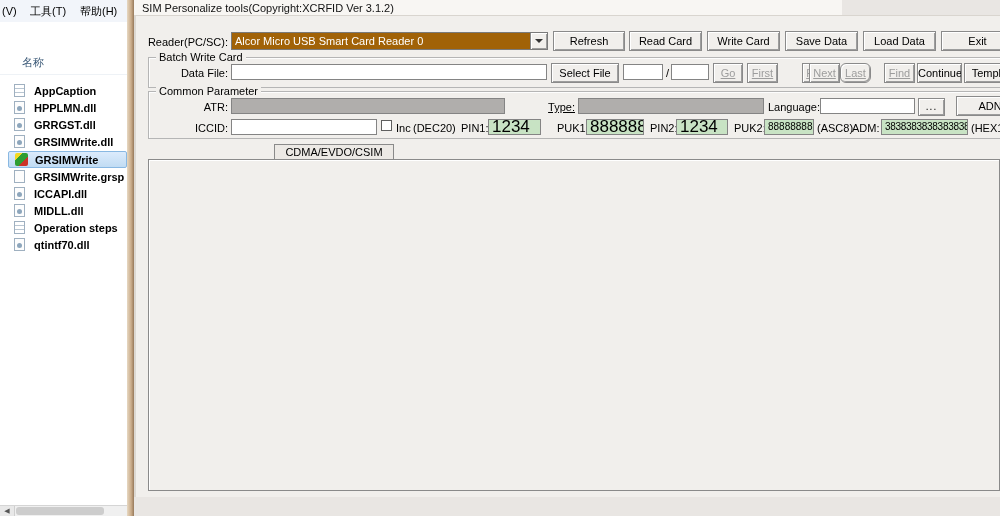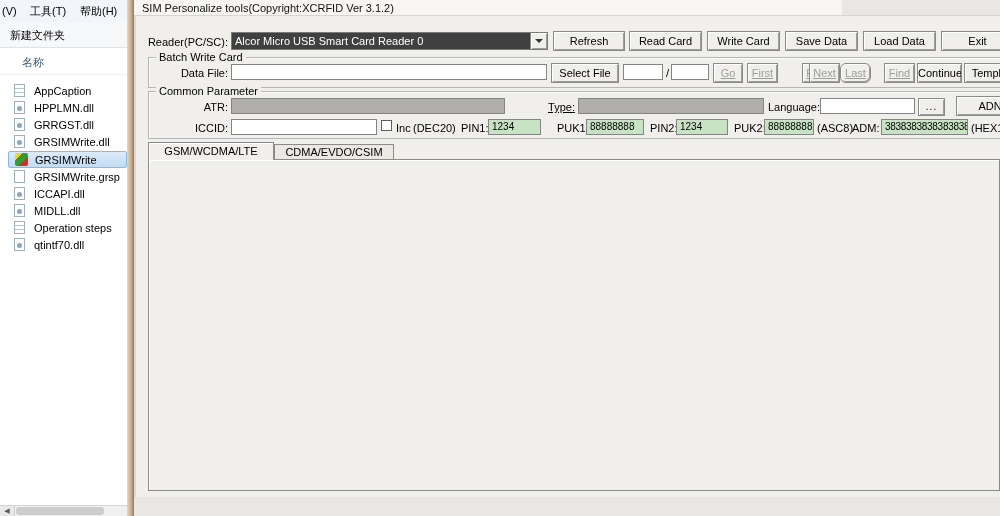--- a/index.html
+++ b/index.html
@@ -6,21 +6,21 @@
   html,body { background:#e9e6e3; }
   #app {
     position:relative; width:1000px; height:516px; overflow:hidden;
     font-family:"Liberation Sans", sans-serif; font-size:11px; color:#000;
     background:#e9e6e3;
   }
   .lbl { position:absolute; white-space:nowrap; font-size:11px; line-height:12px; }
   .lblr { text-align:right; }
   .field {
     position:absolute; height:16px; background:#fff; border:1px solid #848484;
-    font-size:10px; line-height:14px; padding:0 3px; white-space:nowrap; overflow:hidden;
+    font-size:17px; line-height:14px; padding:0 3px; white-space:nowrap; overflow:hidden;
   }
   .field.green { background:#c8e3c4; }
   .field.grayro { background:#b0aeac; }
   .btn {
     position:absolute; height:20px; background:#f1efec; border:1px solid #8a8a8a;
     box-shadow: inset 1px 1px 0 #ffffff, inset -1px -1px 0 #9d9d9d;
     text-align:center; line-height:18px; font-size:11px; cursor:default; white-space:nowrap; overflow:hidden;
   }
   .btn.small { height:18px; line-height:16px; }
   .btn.disabled { color:#9d9d9d;text-decoration:underline; }
@@ -37,56 +37,53 @@
   #listpanel { position:absolute; left:0; top:48px; width:127px; height:457px; background:#fff; }
   .col-head { position:absolute; left:22px; top:8px; color:#3c5a78; }
   .col-sep { position:absolute; left:0; top:26px; width:127px; height:1px; background:#eef2f6; }
   .file-item { position:absolute; left:8px; width:119px; height:17px; }
   .file-item.selected { background:linear-gradient(#dcebfc,#c1dcf3); border:1px solid #89b8e2; border-radius:2px; }
   .fi { position:absolute; left:6px; top:1px; width:11px; height:13px; background:#fdfdfd; border:1px solid #9fb0c0; }
   .fi.doc { background:repeating-linear-gradient(#fff 0 3px, #b9c6d2 3px 4px); }
   .fi.dll::after { content:""; position:absolute; left:2px; top:4px; width:5px; height:5px; border-radius:50%; background:#8da6bc; }
   .fi.app { border:none; width:13px; height:13px; border-radius:2px;
     background:linear-gradient(135deg,#f2d823 0 28%, #2e9e33 28% 62%, #cc3328 62%); }
-  .fi-label { position:absolute; left:26px; top:2px; white-space:nowrap; }
+  .fi-label { position:absolute; left:26px; top:2px; white-space:nowrap;font-weight:bold; }
   #hscroll { position:absolute; left:0; top:505px; width:127px; height:11px; background:#f0f0f0; border-top:1px solid #d5d5d5; }
   #hs-arrow { position:absolute; left:0; top:0; width:15px; height:10px; background:#e8e8e8; border-right:1px solid #cfcfcf; font-size:7px; line-height:10px; text-align:center; color:#555; }
   #hs-thumb { position:absolute; left:16px; top:1px; width:88px; height:8px; background:#cdcdcd; border-radius:3px; }
   
   #divider { position:absolute; left:127px; top:0; width:7px; height:516px;
     background:linear-gradient(90deg,#e7d8c2,#c9ab89 60%,#97causes 100%); background:linear-gradient(90deg,#e7d8c2,#c9ab89 60%,#97795a); }
   
   #titlebar { position:absolute; left:134px; top:0; width:708px; height:15px; background:#f8f6f3; }
   #titlebar span { position:absolute; left:8px; top:2px; color:#111; }
   #dialog { position:absolute; left:134px; top:15px; width:866px; height:482px; background:#f1efec;
     border-left:2px solid #dcd8d2; border-top:1px solid #d9d5cf; }
-  #combo { position:absolute; left:231px; top:32px; width:317px; height:18px; border:1px solid #7a7a7a; background:#404040; }
+  #combo { position:absolute; left:231px; top:32px; width:317px; height:18px; border:1px solid #7a7a7a; background:#a16207; }
   #combo-text { position:absolute; left:3px; top:2px; color:#fff; white-space:nowrap; overflow:hidden; width:292px; }
   #combo-btn { position:absolute; right:0; top:0; width:17px; height:16px; background:#f1efec; border-left:1px solid #8a8a8a;
     box-shadow: inset 1px 1px 0 #fff, inset -1px -1px 0 #9d9d9d; }
   #combo-btn i { position:absolute; left:4px; top:6px; width:0; height:0; border-left:4px solid transparent; border-right:4px solid transparent; border-top:4px solid #333; }
   .tab { position:absolute; border:1px solid #8a8a8a; background:#f1efec; text-align:center; font-size:11px; }
   #tab-active { left:148px; top:142px; width:126px; height:18px; line-height:16px; border-bottom:none; z-index:3; box-shadow: inset 1px 1px 0 #fff; }
   #tab-inactive { left:274px; top:144px; width:120px; height:16px; line-height:14px; background:#ece9e5; border-bottom:none; z-index:1; }
   #tabpanel { position:absolute; left:148px; top:159px; width:852px; height:332px; border:1px solid #8a8a8a; box-shadow: inset 1px 1px 0 #fff; z-index:2; background:#f1efec; }
   #belowdlg { position:absolute; left:134px; top:497px; width:866px; height:19px; background:#e9e6e3; }
 </style>
 </head>
 <body>
 
 <div id="app">
 
   <div id="sidebar">
     <div id="menubar">
       <span class="lbl" style="left:2px;top:5px;">(V)</span>
       <span class="lbl" style="left:30px;top:5px;">工具(T)</span>
       <span class="lbl" style="left:80px;top:5px;">帮助(H)</span>
-    </div>
-    <div id="foldertool">
-      <span class="lbl" style="left:10px;top:7px;">新建文件夹</span>
     </div>
     <div id="listpanel">
       <span class="lbl col-head">名称</span>
       <div class="col-sep"></div>
 
       <div class="file-item" style="top:35px;">
         <span class="fi doc"></span>
         <span class="fi-label">AppCaption</span>
       </div>
       <div class="file-item" style="top:52px;">
@@ -194,21 +191,20 @@
   <div class="field green" style="left:586px;top:119px;width:58px;">88888888</div>
   <span class="lbl" style="left:650px;top:122px;">PIN2:</span>
   <div class="field green" style="left:676px;top:119px;width:52px;">1234</div>
   <span class="lbl" style="left:734px;top:122px;">PUK2:</span>
   <div class="field green" style="left:764px;top:119px;width:50px;font-size:10px;">88888888</div>
   <span class="lbl" style="left:817px;top:122px;">(ASC8)</span>
   <span class="lbl" style="left:852px;top:122px;">ADM:</span>
   <div class="field green" style="left:881px;top:119px;width:87px;font-size:10px;letter-spacing:-0.3px;">3838383838383838</div>
   <span class="lbl" style="left:971px;top:122px;">(HEX16)</span>
 
-  <div class="tab" id="tab-active">GSM/WCDMA/LTE</div>
   <div class="tab" id="tab-inactive">CDMA/EVDO/CSIM</div>
   <div id="tabpanel"></div>
 
   <div class="gb" style="left:160px;top:168px;width:398px;height:318px;">
     <span class="gb-t">GSM Parameter</span>
   </div>
 
   <span class="radio" style="left:174px;top:182px;"></span>
   <span class="lbl" style="left:190px;top:183px;">IMSI18:</span>
   <div class="field" style="left:233px;top:180px;width:100px;"></div>

